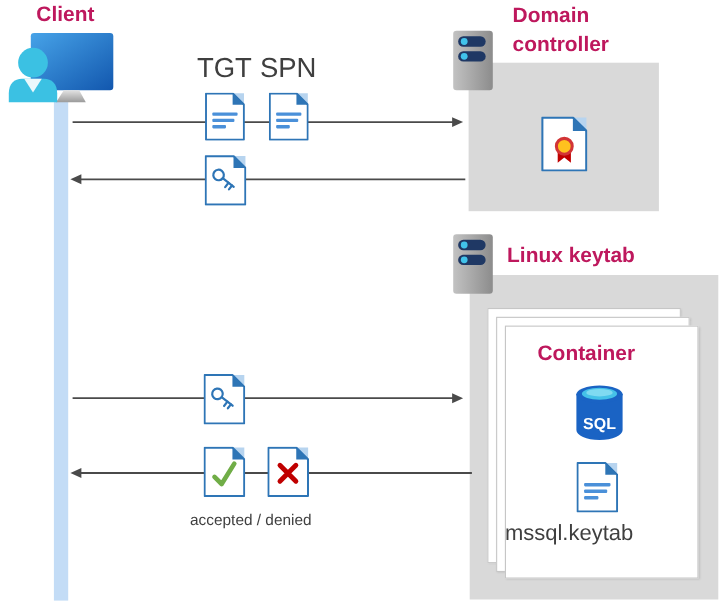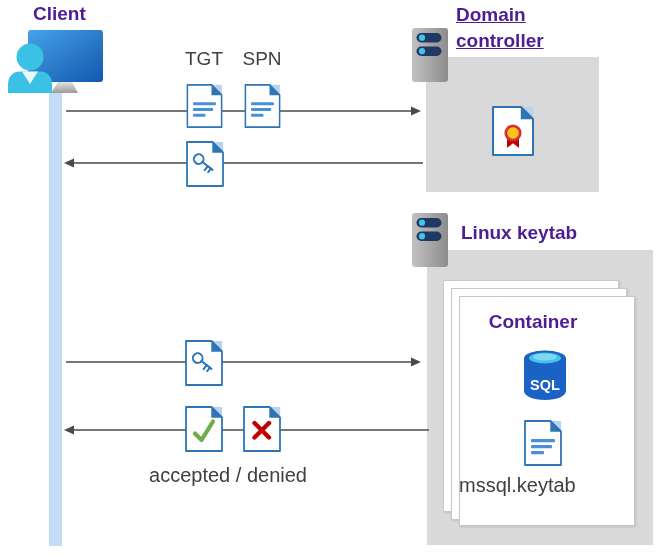--- a/index.html
+++ b/index.html
@@ -2,48 +2,48 @@
 <html><head>
 <meta charset="utf-8">
 <style>
   html,body{margin:0;padding:0;background:#ffffff;}
   #canvas{
     position:relative;width:660px;height:558px;background:#ffffff;overflow:hidden;
     font-family:"Liberation Sans", sans-serif;
   }
   .abs{position:absolute;}
   .heading{
-    font-weight:bold;color:#4c1d95;font-size:19px;line-height:1.35;
+    font-weight:bold;color:#be185d;font-size:19px;line-height:1.35;
   }
   .annotation{
-    color:#3f3f3f;font-size:19px;font-weight:normal;
+    color:#3f3f3f;font-size:25px;font-weight:normal;
   }
   #lifeline{
     left:49px;top:91px;width:13px;height:455px;background:#c3dcf6;z-index:0;
   }
   .graybox{background:#d9d9d9;z-index:1;}
   #dc-box{left:426px;top:57px;width:173px;height:135px;}
   #linux-box{left:427px;top:250px;width:226px;height:295px;}
   .card{
     background:#ffffff;border:1px solid #c6c6c6;z-index:2;
     box-shadow:1px 1px 2px rgba(0,0,0,0.12);
   }
   #card-back{left:443px;top:280px;width:174px;height:230px;}
   #card-mid{left:451px;top:288px;width:174px;height:230px;}
   #card-front{left:459px;top:296px;width:174px;height:228px;}
   #arrow-layer{left:0;top:0;width:660px;height:558px;z-index:3;pointer-events:none;}
   .icon-layer{z-index:4;}
   #client-label{left:33px;top:1px;}
   #tgt-label{left:177px;top:48px;width:54px;text-align:center;}
   #spn-label{left:235px;top:48px;width:54px;text-align:center;}
-  #dc-label{left:456px;top:2px;width:112px;text-decoration:underline;}
+  #dc-label{left:466px;top:2px;width:112px;}
   #linux-label{left:461px;top:220px;width:180px;}
   #container-label{left:459px;top:309px;width:148px;text-align:center;}
   #keytab-label{left:459px;top:474px;width:165px;text-align:left;font-size:20px;}
-  #accepted-denied-label{left:113px;top:464px;width:230px;text-align:center;font-size:20px;}
+  #accepted-denied-label{left:113px;top:464px;width:230px;text-align:center;font-size:14px;}
 </style>
 </head>
 <body>
 
 <div id="canvas">
 
   <svg width="0" height="0" style="position:absolute">
     <defs>
       <linearGradient id="gradMon" x1="0" y1="0" x2="1" y2="1">
         <stop offset="0" stop-color="#47a3e8"></stop>

